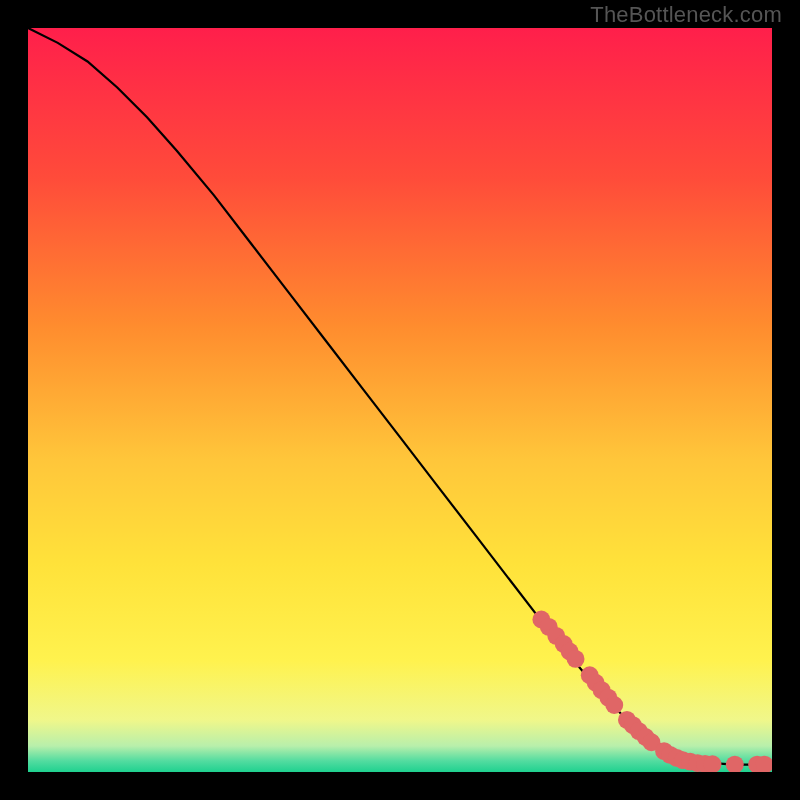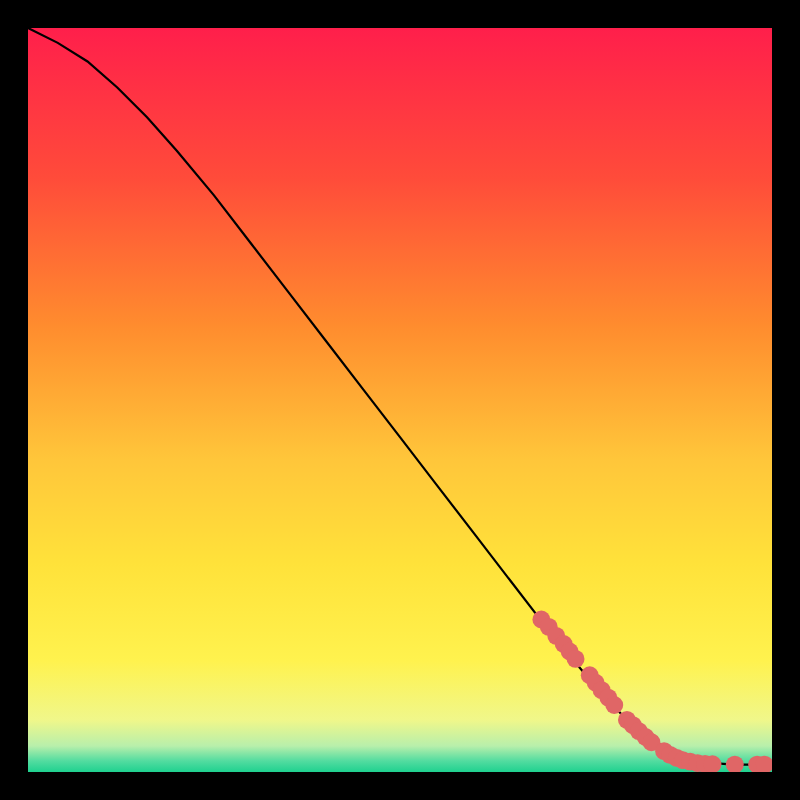--- a/index.html
+++ b/index.html
@@ -36,20 +36,21 @@
   .plot svg {
     display: block;
     width: 744px;
     height: 744px;
   }
 </style>
 </head>
 <body>
 
 <div class="frame">
+  <div class="watermark">TheBottleneck.com</div>
 
   <div class="plot">
     <svg id="chart-svg" viewBox="0 0 744 744">
       <defs>
         <linearGradient id="bg-grad" x1="0" y1="0" x2="0" y2="1">
             <stop offset="0%" stop-color="#ff1f4b"></stop>
             <stop offset="20%" stop-color="#ff4b3a"></stop>
             <stop offset="40%" stop-color="#ff8c2e"></stop>
             <stop offset="57.99999999999999%" stop-color="#ffc63a"></stop>
             <stop offset="72%" stop-color="#ffe23a"></stop>

